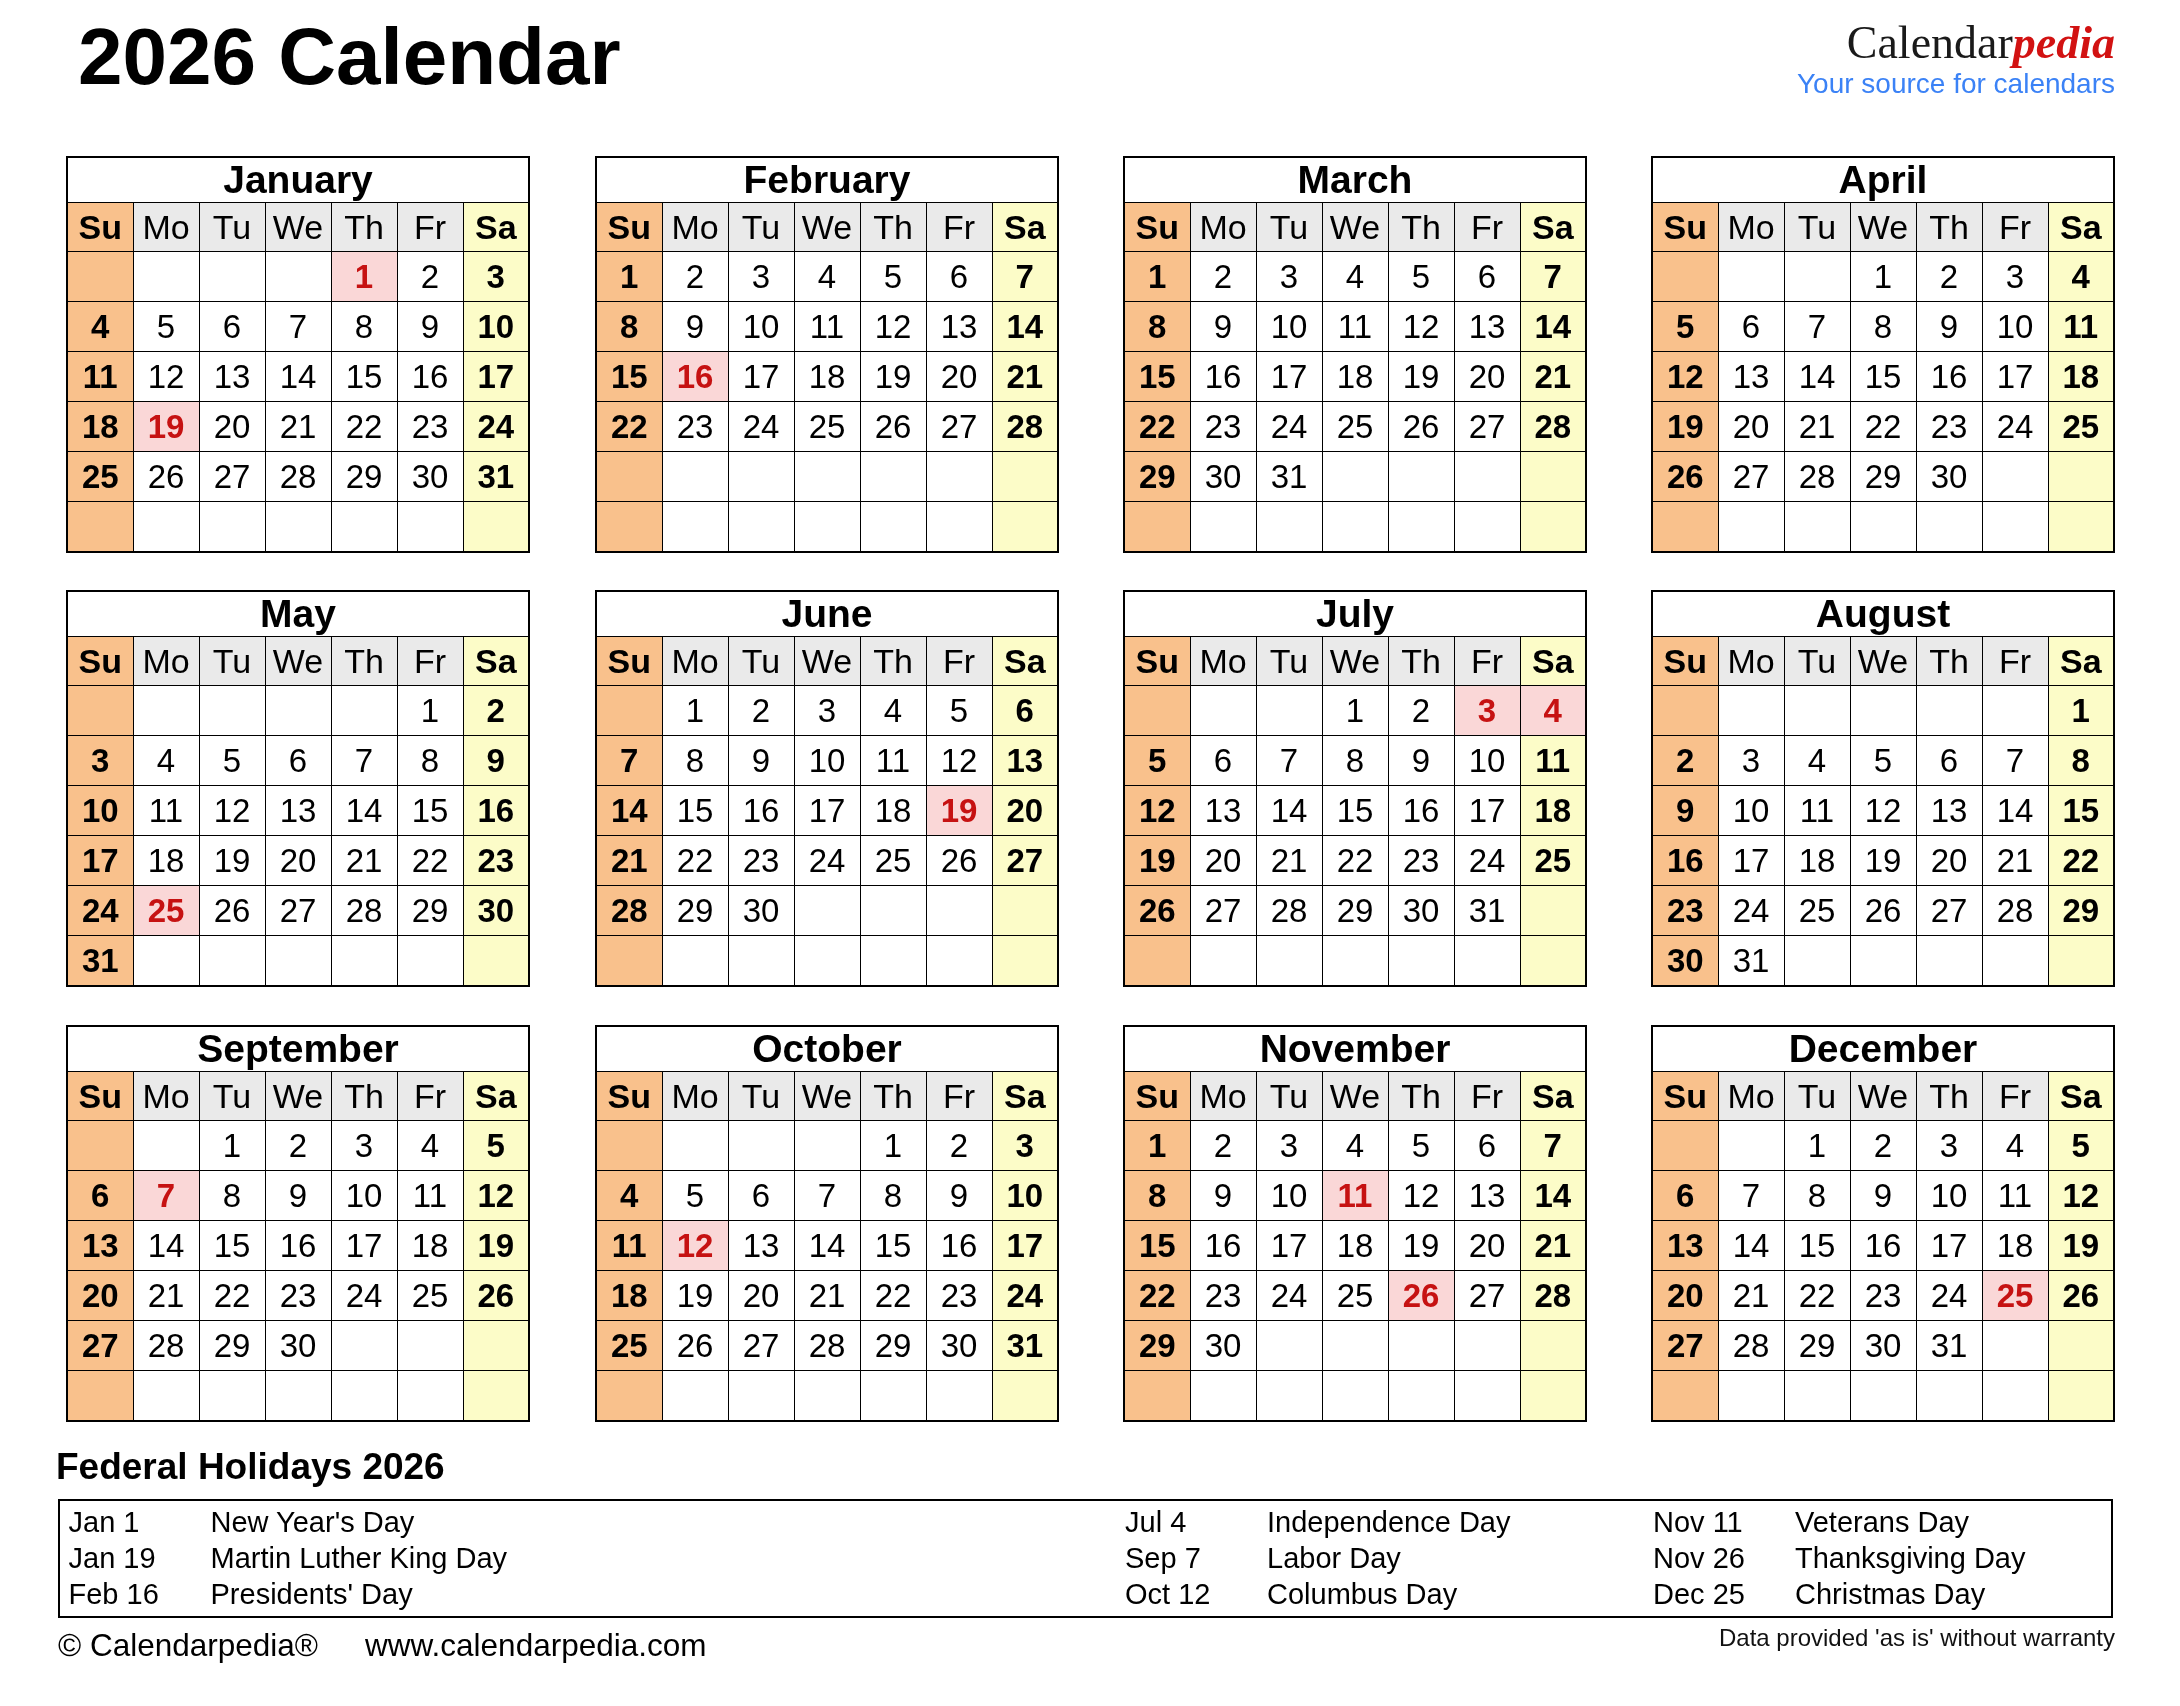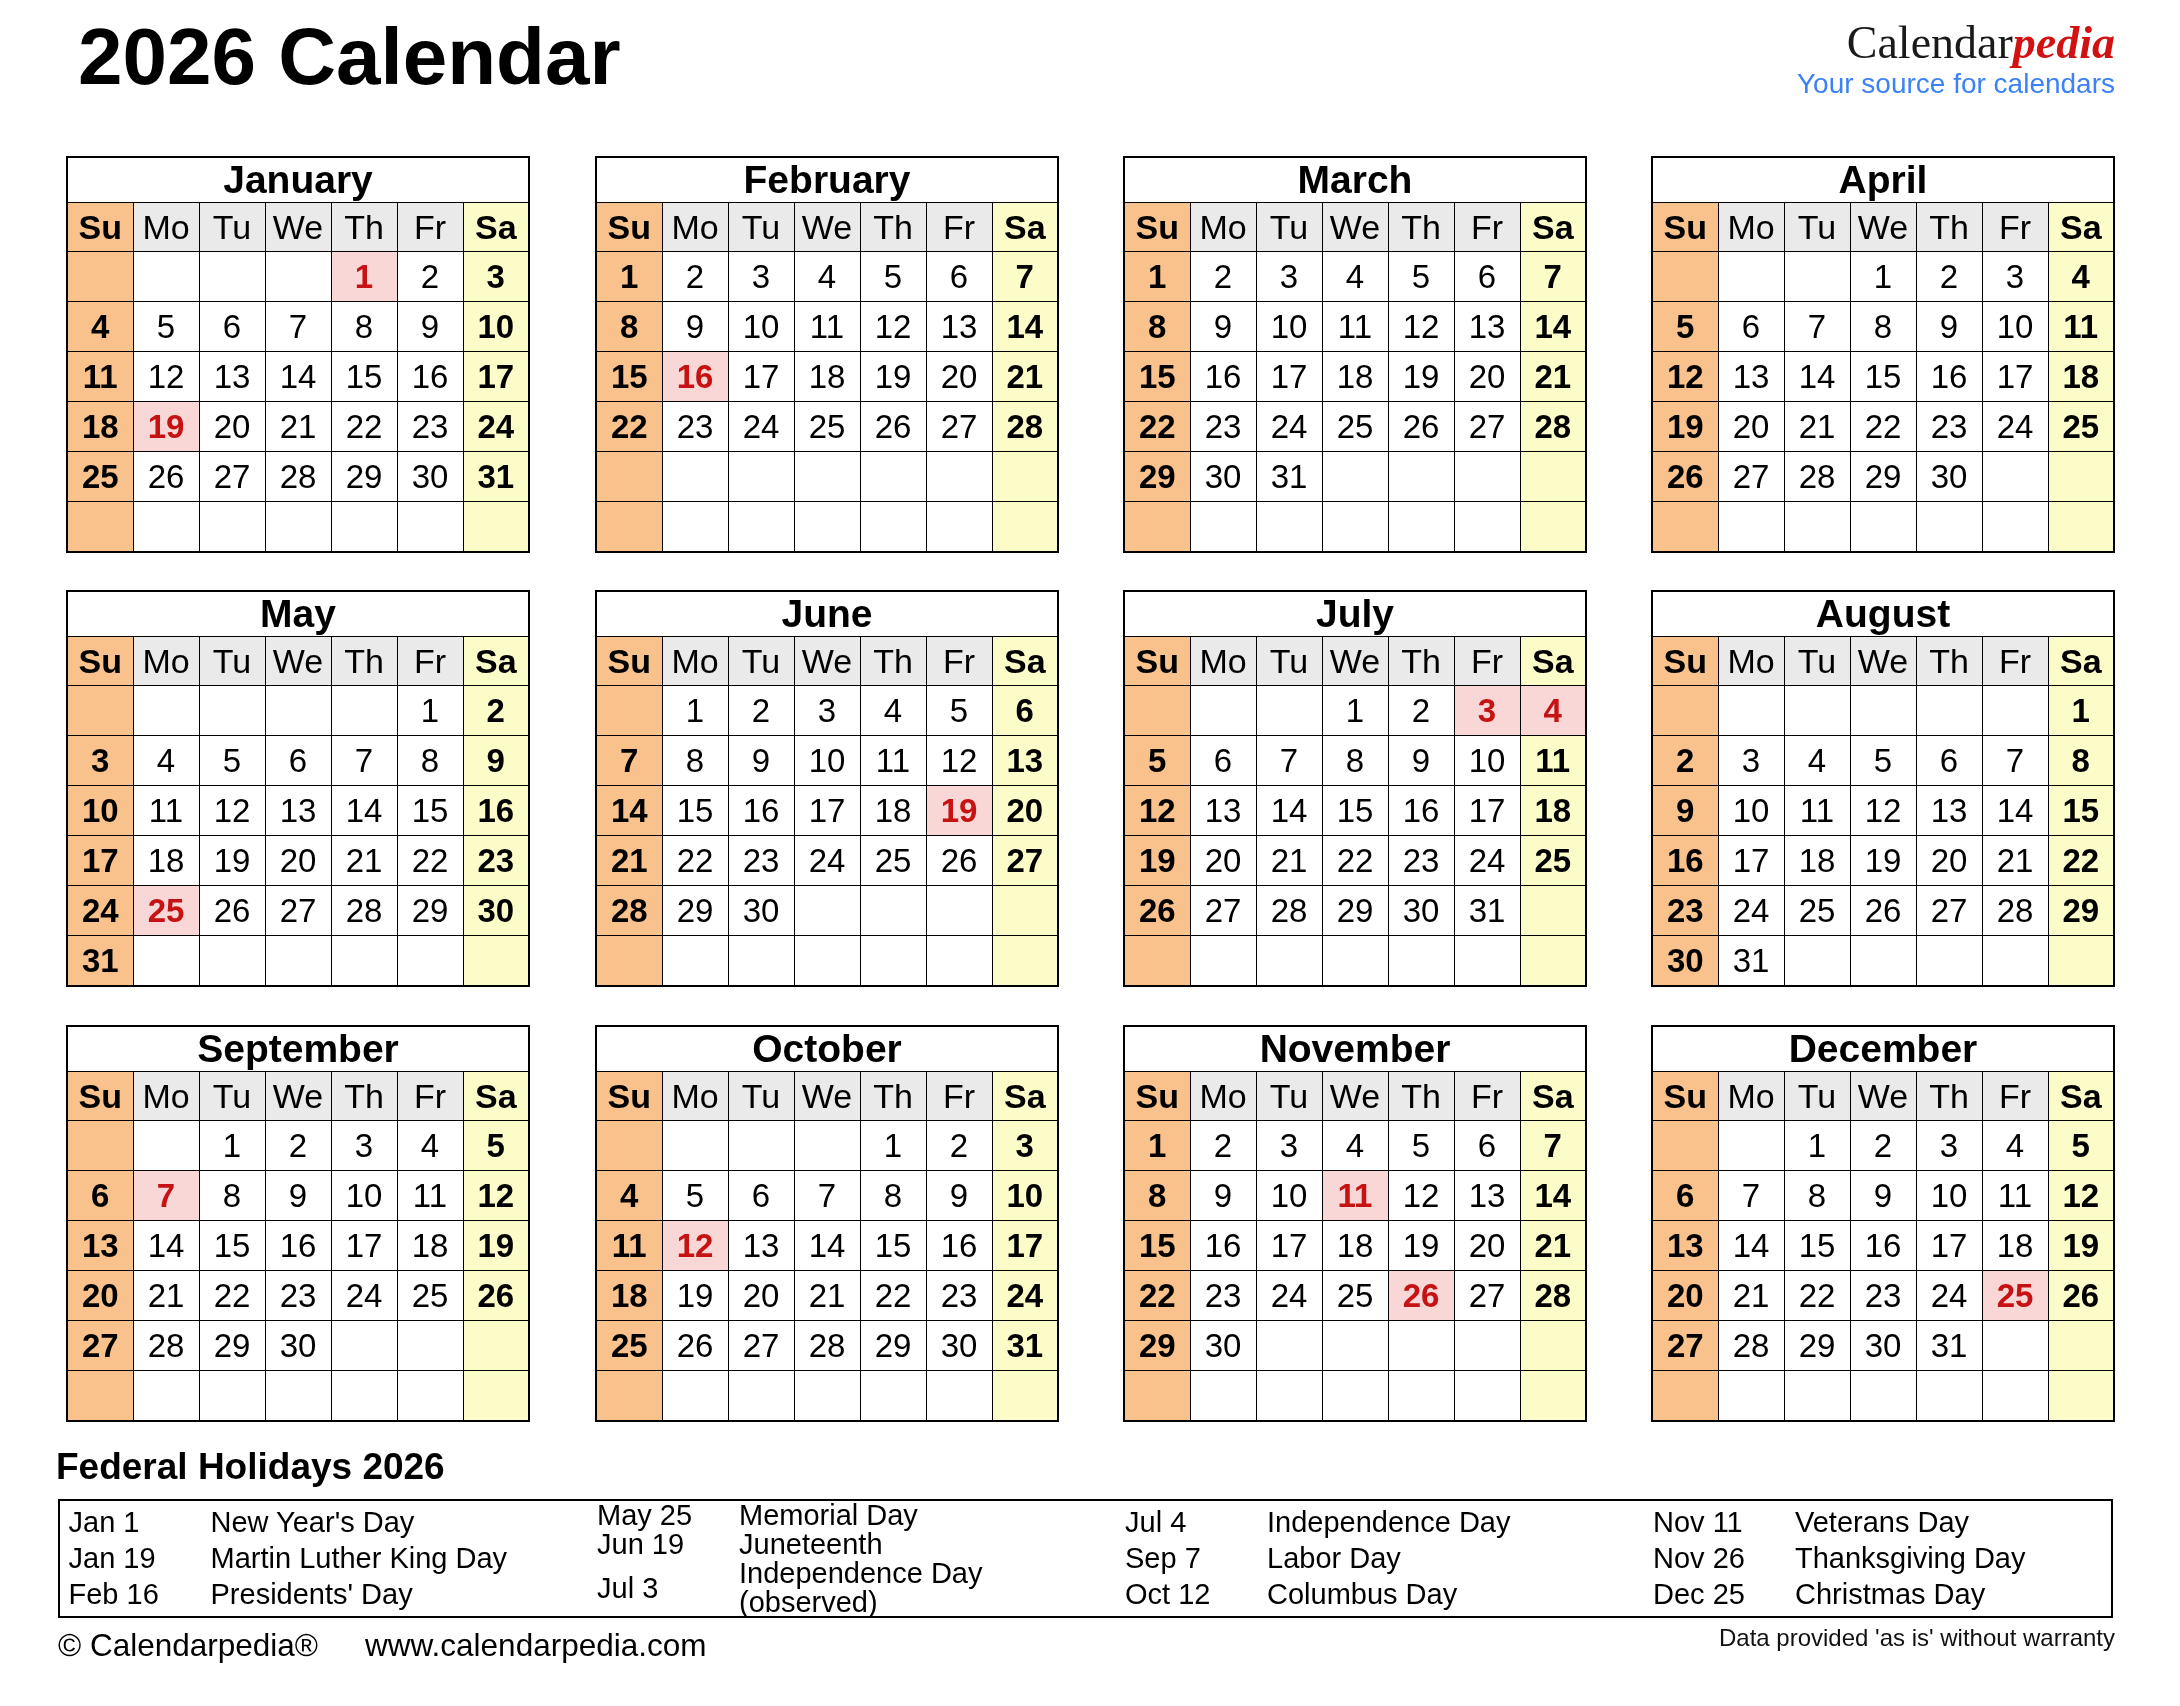--- a/index.html
+++ b/index.html
@@ -905,34 +905,20 @@
           <span class="fh-date">Jan 1</span>
           <span class="fh-name">New Year's Day</span>
         </div>
         <div class="fh-row">
           <span class="fh-date">Jan 19</span>
           <span class="fh-name">Martin Luther King Day</span>
         </div>
         <div class="fh-row">
           <span class="fh-date">Feb 16</span>
           <span class="fh-name">Presidents' Day</span>
-        </div>
-      </div>
-      <div class="fh-col" style="left: 537px;">
-        <div class="fh-row">
-          <span class="fh-date">May 25</span>
-          <span class="fh-name">Memorial Day</span>
-        </div>
-        <div class="fh-row">
-          <span class="fh-date">Jun 19</span>
-          <span class="fh-name">Juneteenth</span>
-        </div>
-        <div class="fh-row">
-          <span class="fh-date">Jul 3</span>
-          <span class="fh-name">Independence Day (observed)</span>
         </div>
       </div>
       <div class="fh-col" style="left: 1065px;">
         <div class="fh-row">
           <span class="fh-date">Jul 4</span>
           <span class="fh-name">Independence Day</span>
         </div>
         <div class="fh-row">
           <span class="fh-date">Sep 7</span>
           <span class="fh-name">Labor Day</span>

